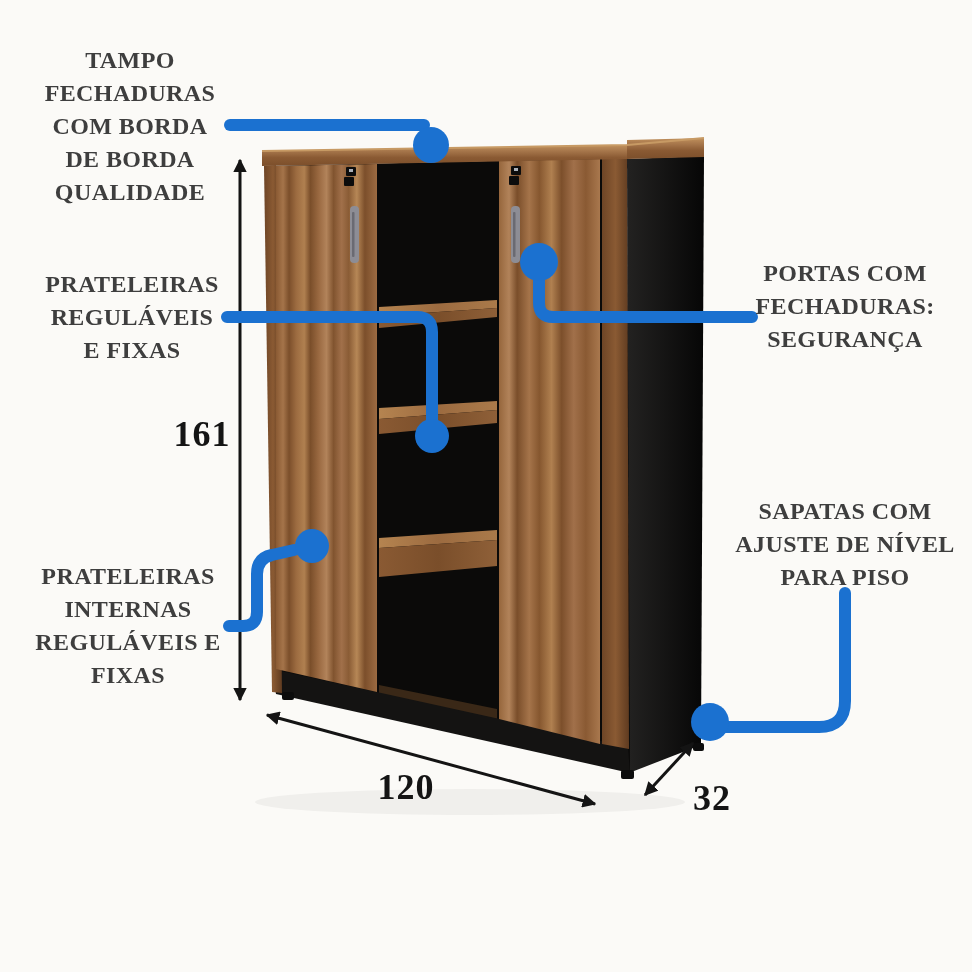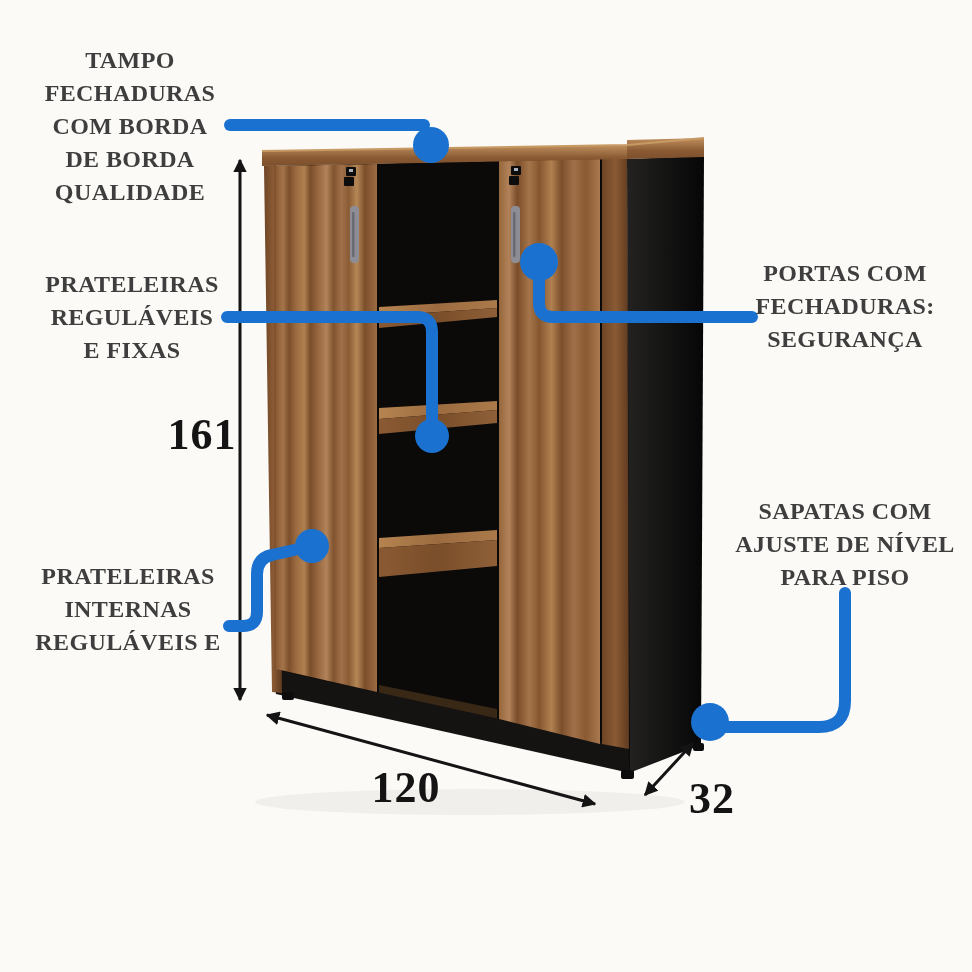--- a/index.html
+++ b/index.html
@@ -20,21 +20,21 @@
     line-height:33px;
     letter-spacing:.4px;
     color:var(--label-text,#3e3e3e);
     white-space:nowrap;
   }
   .label span{display:block;}
   .dim{
     position:absolute;
     transform:translate(-50%,-50%);
     font-weight:800;
-    font-size:44px;
+    font-size:36px;
     letter-spacing:1px;
     color:var(--dimension-text,#141414);
   }
   .callout-line{fill:none;stroke:var(--accent-blue,#1b71d0);stroke-width:12;stroke-linecap:round;stroke-linejoin:round;}
   .callout-dot{fill:var(--accent-blue,#1b71d0);}
   .dim-line{stroke:var(--dimension-text,#141414);stroke-width:3;fill:none;}
 </style>
 </head>
 <body>
 
@@ -191,20 +191,21 @@
   <div class="label" style="left:132px;top:268px;">
     <span>PRATELEIRAS</span>
     <span>REGULÁVEIS</span>
     <span>E FIXAS</span>
   </div>
 
   <div class="label" style="left:128px;top:560px;">
     <span>PRATELEIRAS</span>
     <span>INTERNAS</span>
     <span>REGULÁVEIS E</span>
+    <span>FIXAS</span>
   </div>
 
   <div class="label" style="left:845px;top:257px;">
     <span>PORTAS COM</span>
     <span>FECHADURAS:</span>
     <span>SEGURANÇA</span>
   </div>
 
   <div class="label" style="left:845px;top:495px;">
     <span>SAPATAS COM</span>

